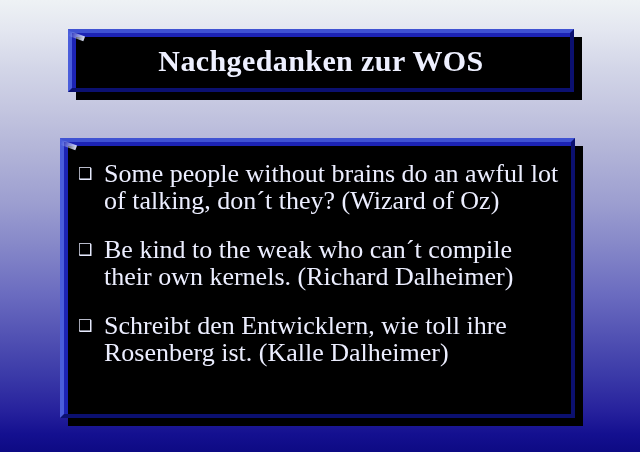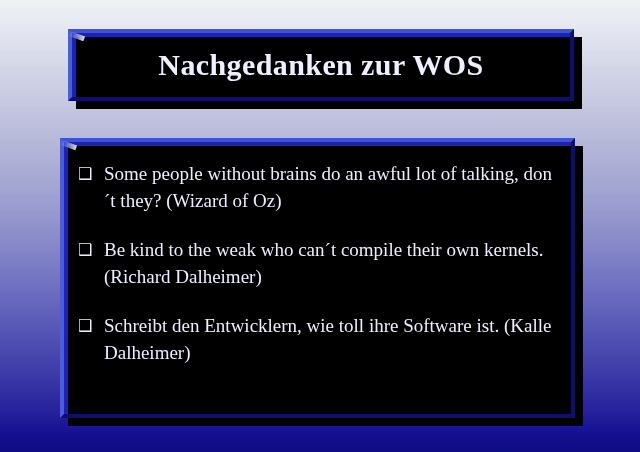--- a/index.html
+++ b/index.html
@@ -64,21 +64,21 @@
     border-bottom: 4px solid #0b1070;
     pointer-events: none;
     box-sizing: border-box;
   }
 
   
   #title-plate {
     left: 68px;
     top: 29px;
     width: 506px;
-    height: 72px;
+    height: 63px;
     z-index: 2;
   }
   #title-inner {
     position: absolute;
     left: 0; top: 0; right: 0; bottom: 0;
     display: flex;
     align-items: center;
     justify-content: center;
     z-index: 3;
   }
@@ -116,21 +116,21 @@
     flex: 0 0 auto;
     width: 26px;
     color: #e8ecff;
     font-size: 16px;
     line-height: 27px;
     font-family: "DejaVu Sans", sans-serif;
   }
   .bullet-text {
     flex: 1 1 auto;
     color: #eceeff;
-    font-size: 19px;
+    font-size: 26px;
     line-height: 27px;
   }
 
   
   .nick {
     position: absolute;
     left: 2px;
     top: 2px;
     width: 16px;
     height: 5px;
@@ -162,19 +162,19 @@
         <span class="bullet-text">Some people without brains do an awful lot of talking, don´t they? (Wizard of Oz)</span>
       </div>
 
       <div class="bullet-item">
         <span class="bullet-marker">❑</span>
         <span class="bullet-text">Be kind to the weak who can´t compile their own kernels. (Richard Dalheimer)</span>
       </div>
 
       <div class="bullet-item">
         <span class="bullet-marker">❑</span>
-        <span class="bullet-text">Schreibt den Entwicklern, wie toll ihre Software ist. (Kalle Dalheimer)</span>
+        <span class="bullet-text">Schreibt den Entwicklern, wie toll ihre Rosenberg ist. (Kalle Dalheimer)</span>
       </div>
 
     </div>
   </div>
 
 </div>
 
 </body></html>

